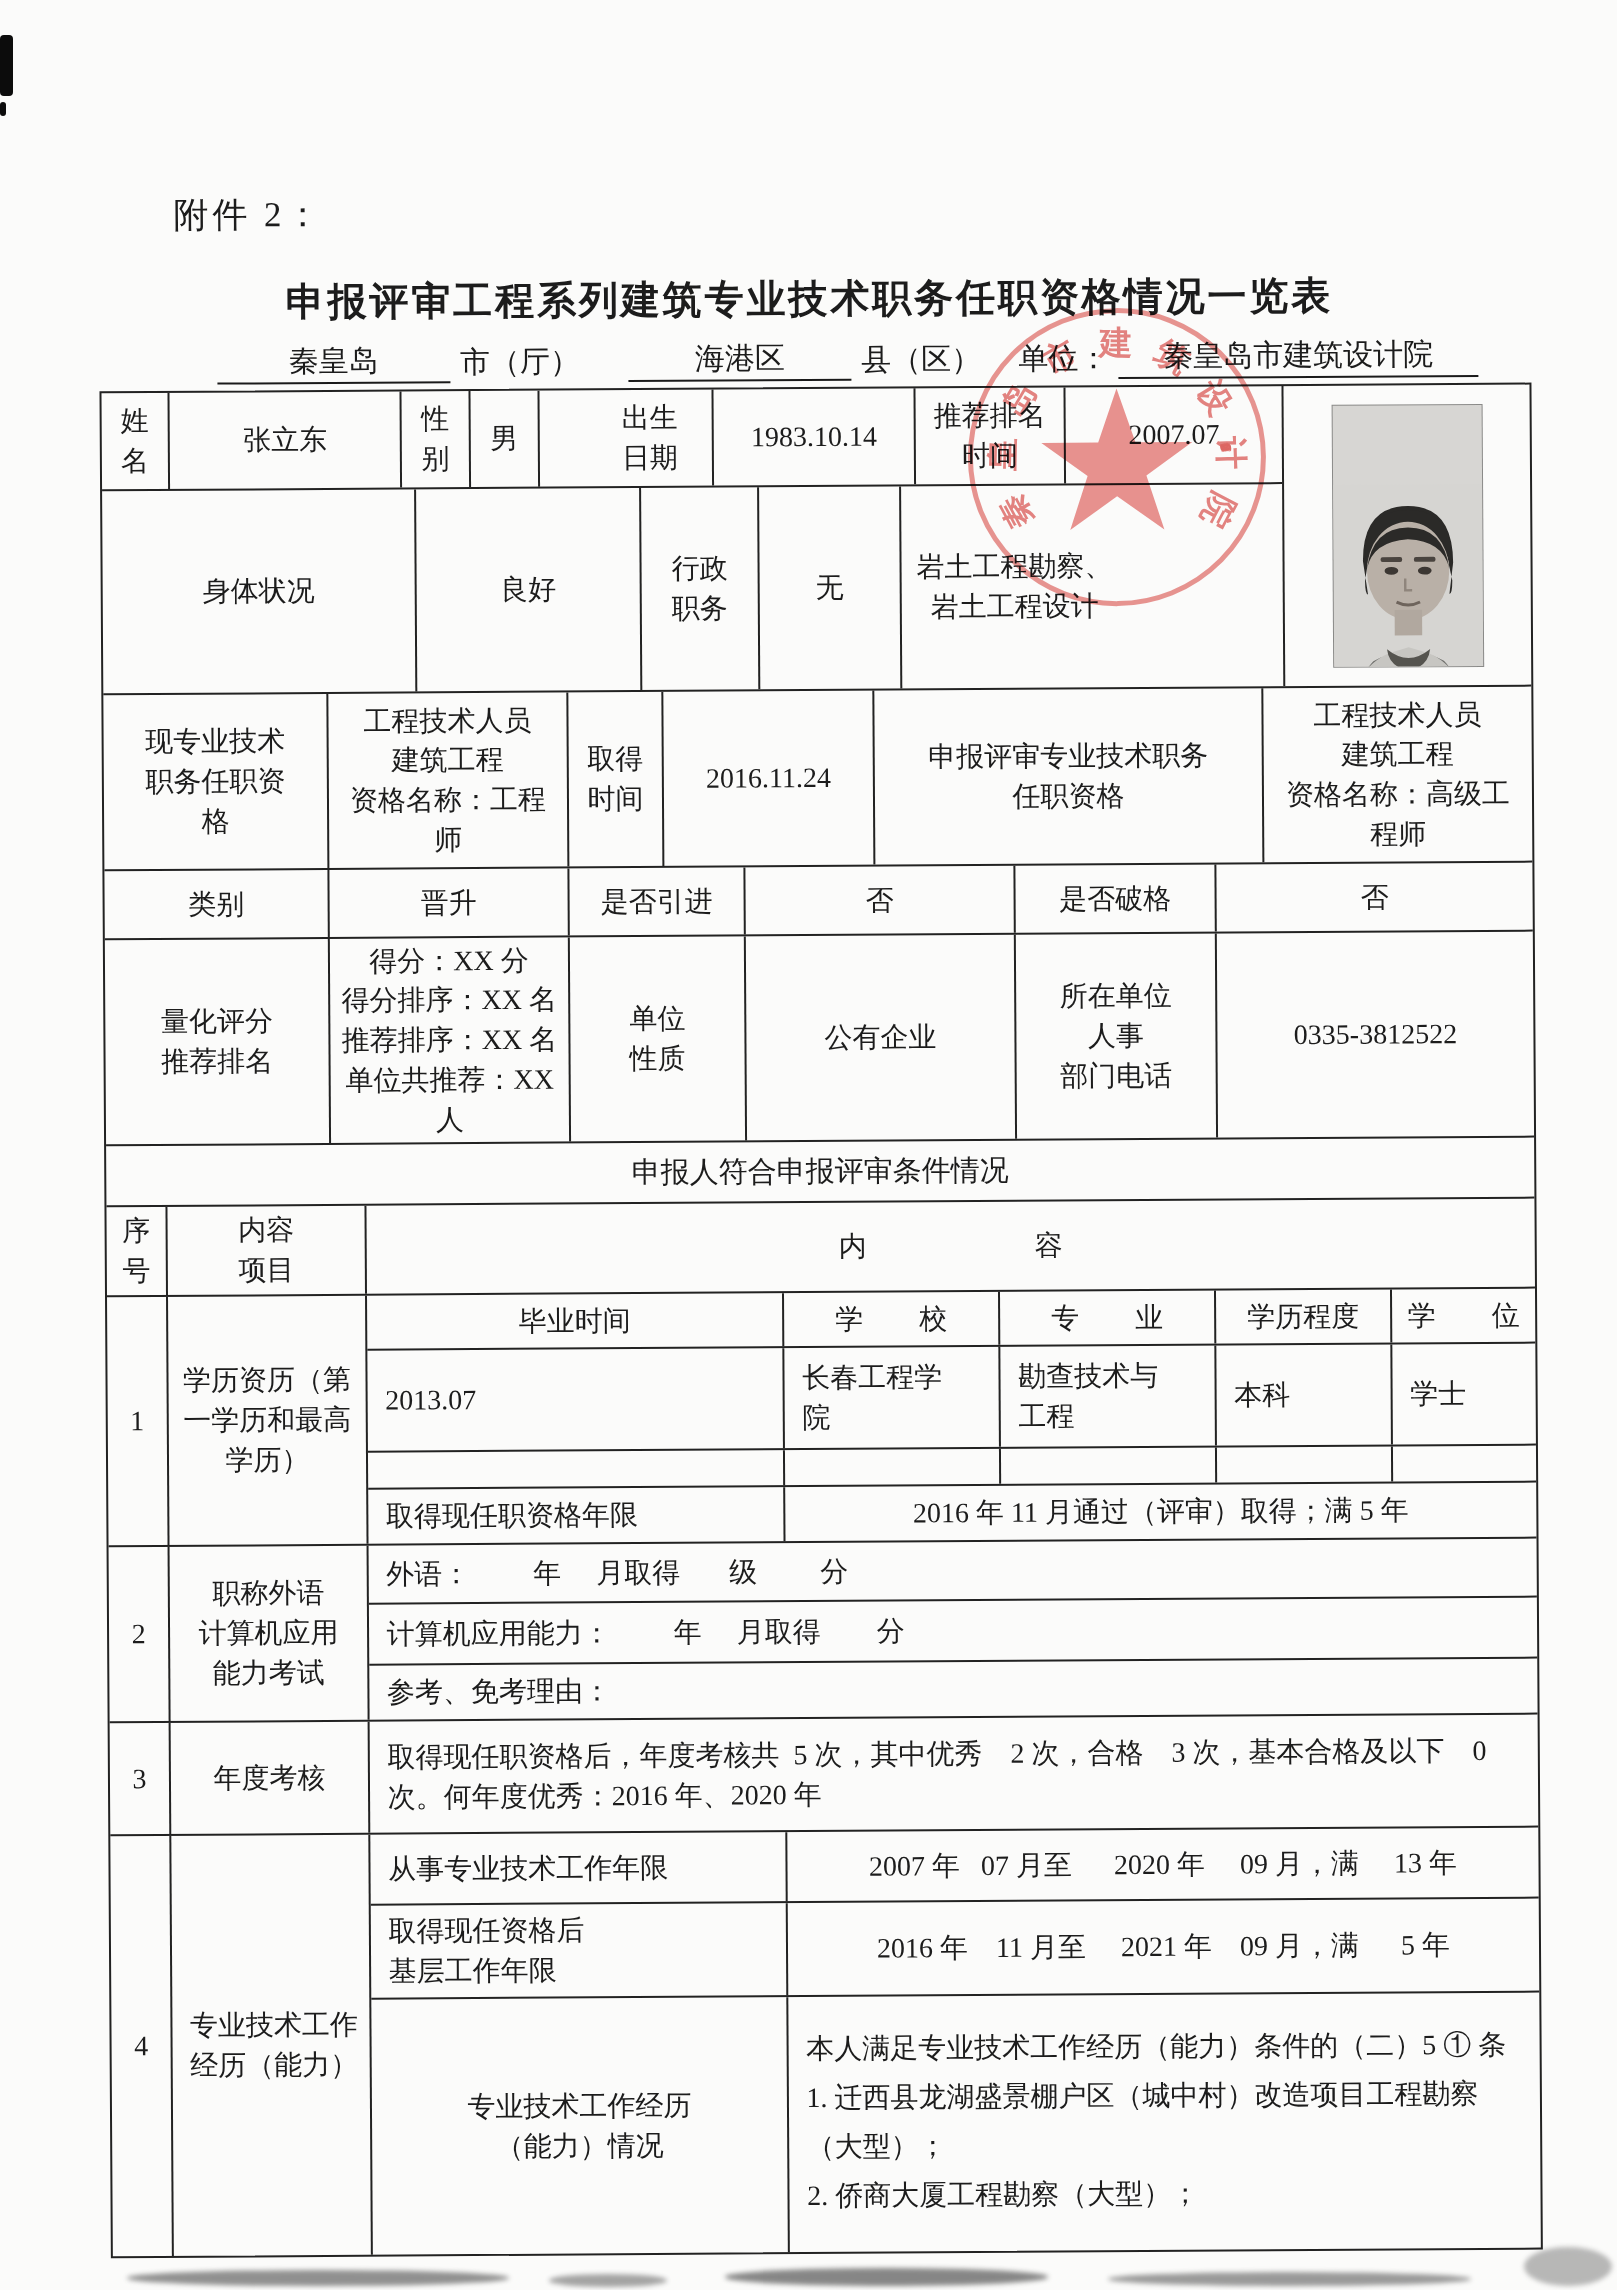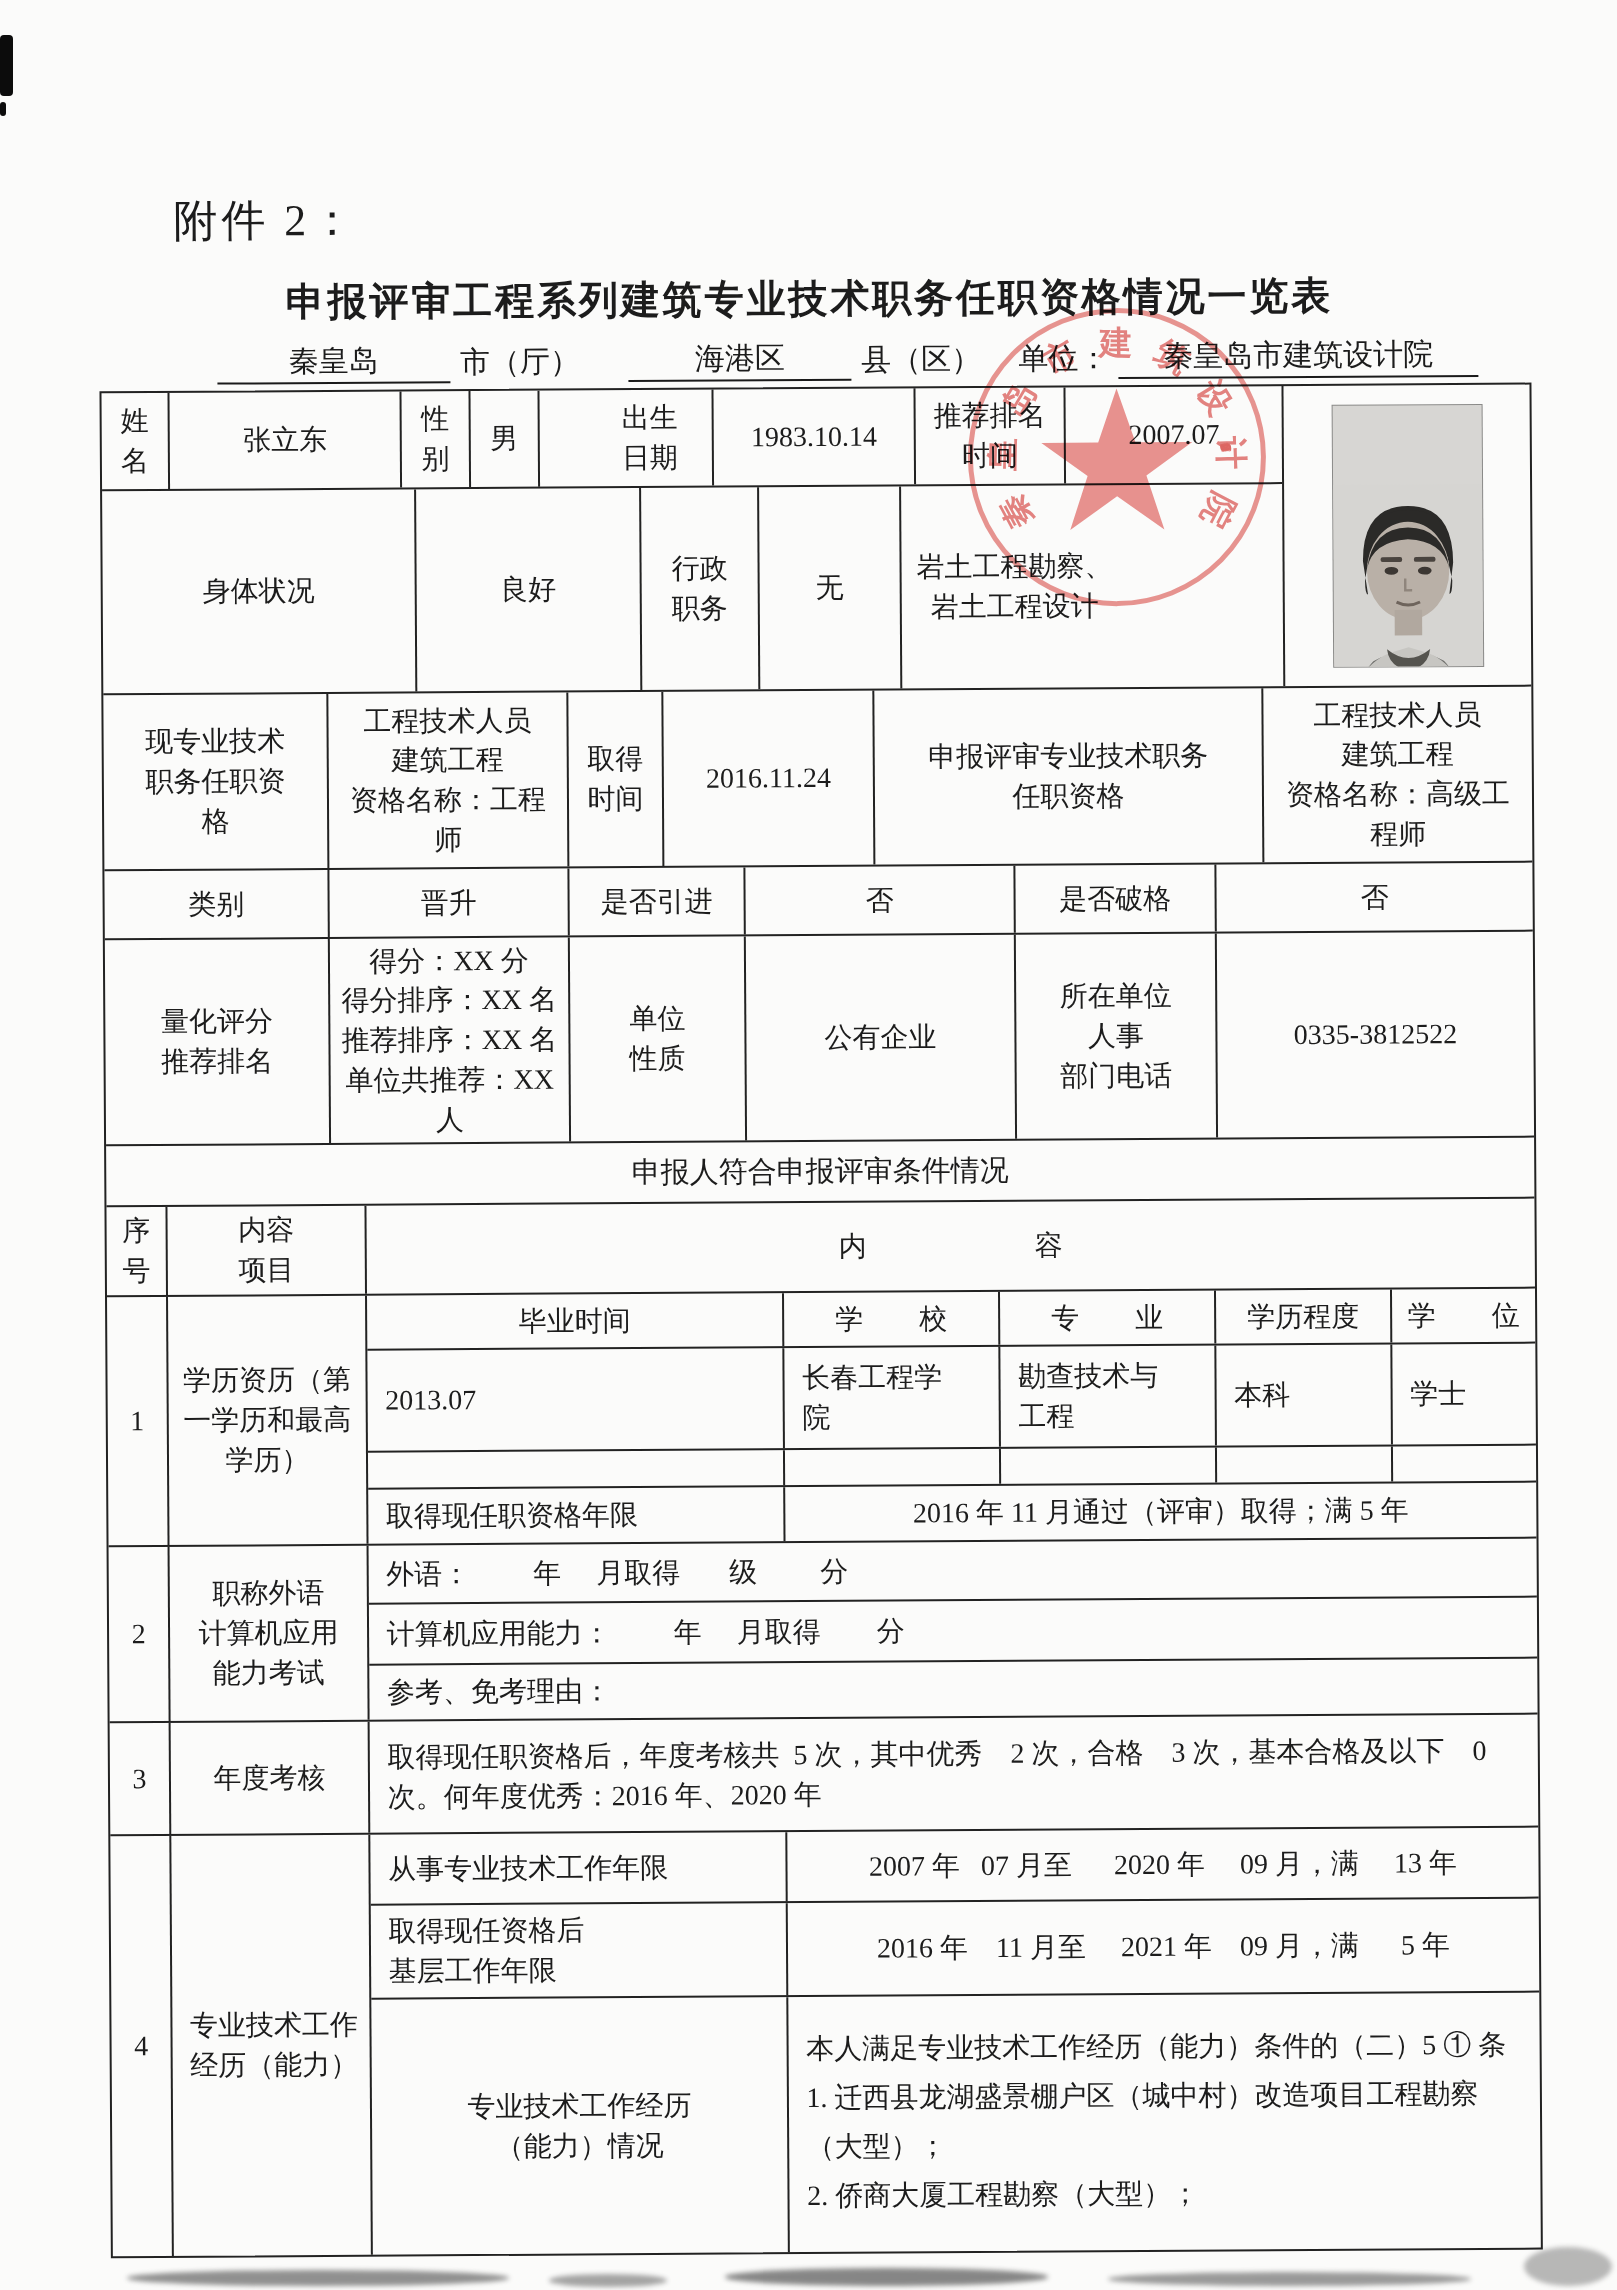--- a/index.html
+++ b/index.html
@@ -5,21 +5,21 @@
   :root{ --ln:#222222; --ink:#1c1c1c; }
   html,body{margin:0;padding:0;}
   body{font-family:"Liberation Serif","DejaVu Serif",serif; color:var(--ink);}
   .page{position:relative; width:1617px; height:2291px; background:#fbfbfa; overflow:hidden;}
   .tilt{position:absolute; inset:0; transform:rotate(-0.35deg); transform-origin:809px 147px;}
 
   
   .edge-blob{position:absolute; background:#0c0c0c; border-radius:3.9px;}
   .smudge{position:absolute; background:#3a3a3a; filter:blur(2.9px); border-radius:50%;}
 
-  .attach{position:absolute; left:173px; top:188px; font-size:44px; letter-spacing:3.9px;}
+  .attach{position:absolute; left:173px; top:188px; font-size:35px; letter-spacing:3.9px;}
   .title{position:absolute; left:0; top:272px; width:1617px; text-align:center;
          font-size:39px; letter-spacing:2.9px; font-weight:600;}
   .region{position:absolute; left:216px; top:338px; font-size:30px; display:flex; align-items:flex-end; white-space:nowrap;}
   .u{border-bottom:2.9px solid #1a1a1a; text-align:center; padding:0 5.9px;}
   .u.city{min-width:221px;}
   .u.county{min-width:211px;}
   .u.unit{min-width:348px;}
   .plain{padding:0 9.8px;}
   .gap1{width:39px;} .gap2{width:17.6px;}
 

